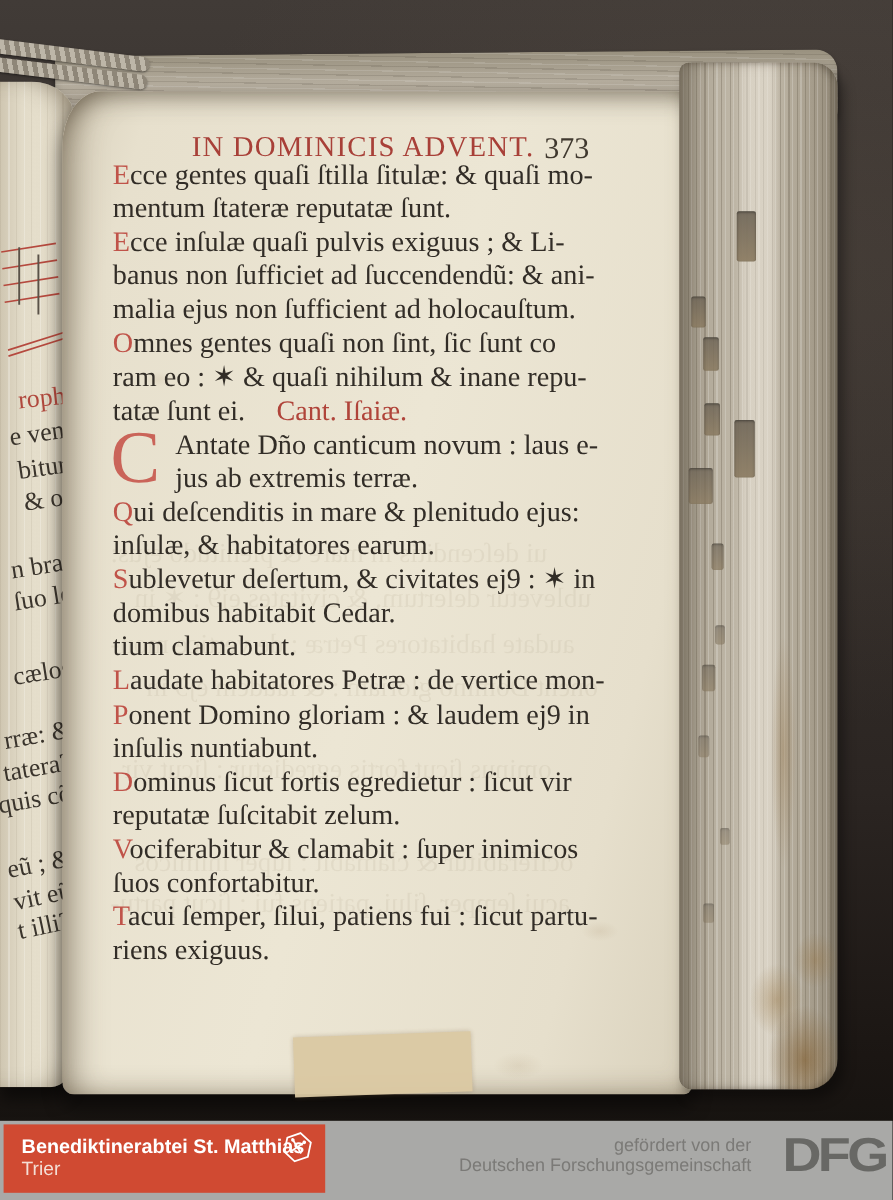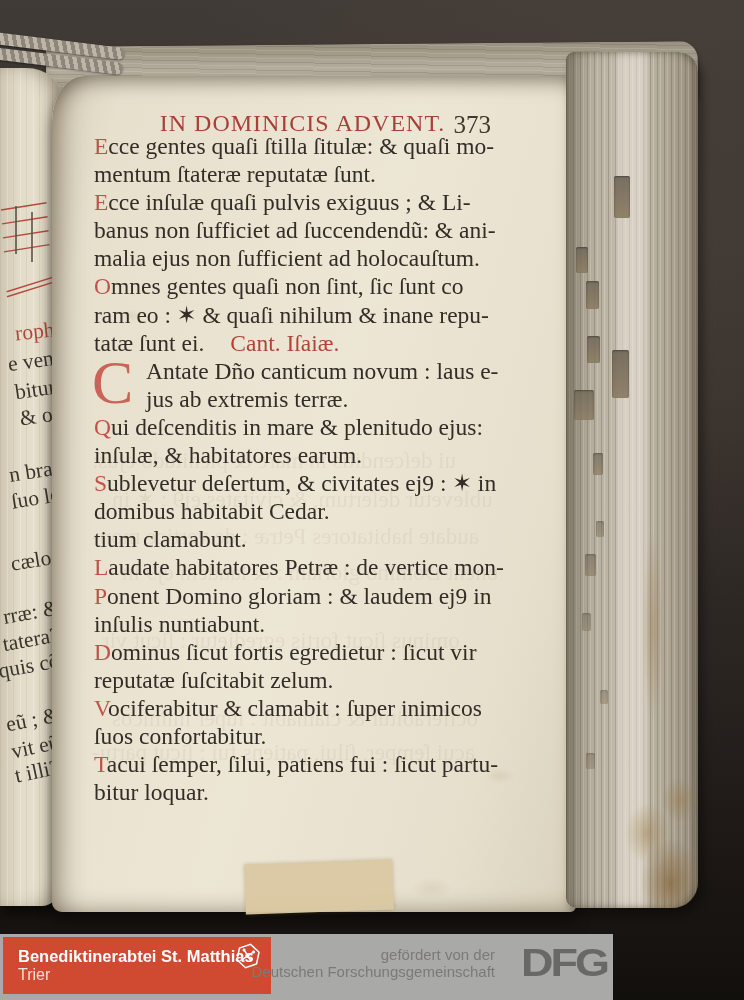--- a/index.html
+++ b/index.html
@@ -77,21 +77,21 @@
       radial-gradient(40px 60px at 70% 85%, rgba(135,104,62,.75), transparent 75%),
       radial-gradient(30px 40px at 45% 55%, rgba(160,130,85,.5), transparent 75%),
       radial-gradient(24px 30px at 80% 35%, rgba(150,118,72,.45), transparent 75%);}
   .fore-streak{position:absolute;left:72px;top:430px;width:30px;height:290px;
     background:radial-gradient(14px 130px at 50% 50%, rgba(150,118,74,.38), transparent 75%);}
   .notch{position:absolute;border-radius:2px;
     background:linear-gradient(180deg,#6e6557,#8a7a60);
     box-shadow:inset 0 1px 2px rgba(0,0,0,.45);}
 
   
-  .footer{position:absolute;left:0;bottom:0;width:613px;height:66px;background:#a9a9a7;
+  .footer{position:absolute;left:0;bottom:0;width:744px;height:66px;background:#a9a9a7;
     font-family:"Liberation Sans","DejaVu Sans",sans-serif;text-decoration:underline;}
   .banner{position:absolute;left:3px;top:3px;width:268px;height:57px;background:#d04a32;
     box-sizing:border-box;padding:9px 0 0 15px;}
   .inst{font-weight:bold;font-size:16.5px;line-height:20px;color:#ffffff;}
   .city{font-size:16px;line-height:18px;color:#f4ded5;}
   .crest{position:absolute;right:8px;top:4px;}
   .funder{position:absolute;right:118px;top:12px;text-align:right;
     font-size:15px;line-height:17px;color:#7b7a77;}
   .dfg{position:absolute;right:6px;top:9px;font-weight:900;font-size:45px;line-height:44px;
     letter-spacing:-3px;color:#686865;transform:scaleY(.88);transform-origin:top right;}
@@ -170,21 +170,21 @@
         <div class="line">domibus habitabit Cedar.</div>
         <div class="line">tium clamabunt.</div>
         <div class="line"><span class="vinit">L</span>audate habitatores Petræ : de vertice mon-</div>
         <div class="line"><span class="vinit">P</span>onent Domino gloriam : &amp; laudem ej9 in</div>
         <div class="line">inſulis nuntiabunt.</div>
         <div class="line"><span class="vinit">D</span>ominus ſicut fortis egredietur : ſicut vir</div>
         <div class="line">reputatæ ſuſcitabit zelum.</div>
         <div class="line"><span class="vinit">V</span>ociferabitur &amp; clamabit : ſuper inimicos</div>
         <div class="line">ſuos confortabitur.</div>
         <div class="line"><span class="vinit">T</span>acui ſemper, ſilui, patiens fui : ſicut partu-</div>
-        <div class="line">bitur loquar.</div>
+        <div class="line">riens exiguus.</div>
       </div>
     <div class="patch"></div>
   </div>
 
   <div class="fore-edge">
     <div class="fore-streak"></div>
     <div class="fore-wear"></div>
     <div id="notches">
         <div class="notch" style="left: 48px; top: 124px; width: 16px; height: 42px; opacity: 0.9;"></div>
         <div class="notch" style="left: 10px; top: 195px; width: 12px; height: 26px; opacity: 0.85;"></div>

